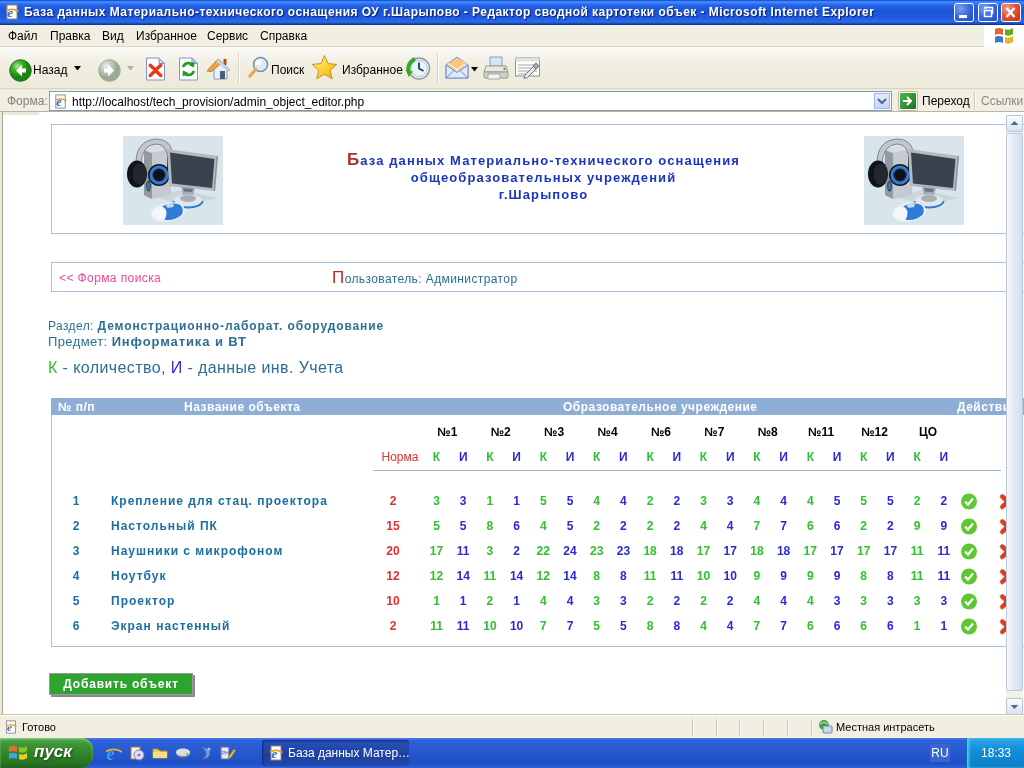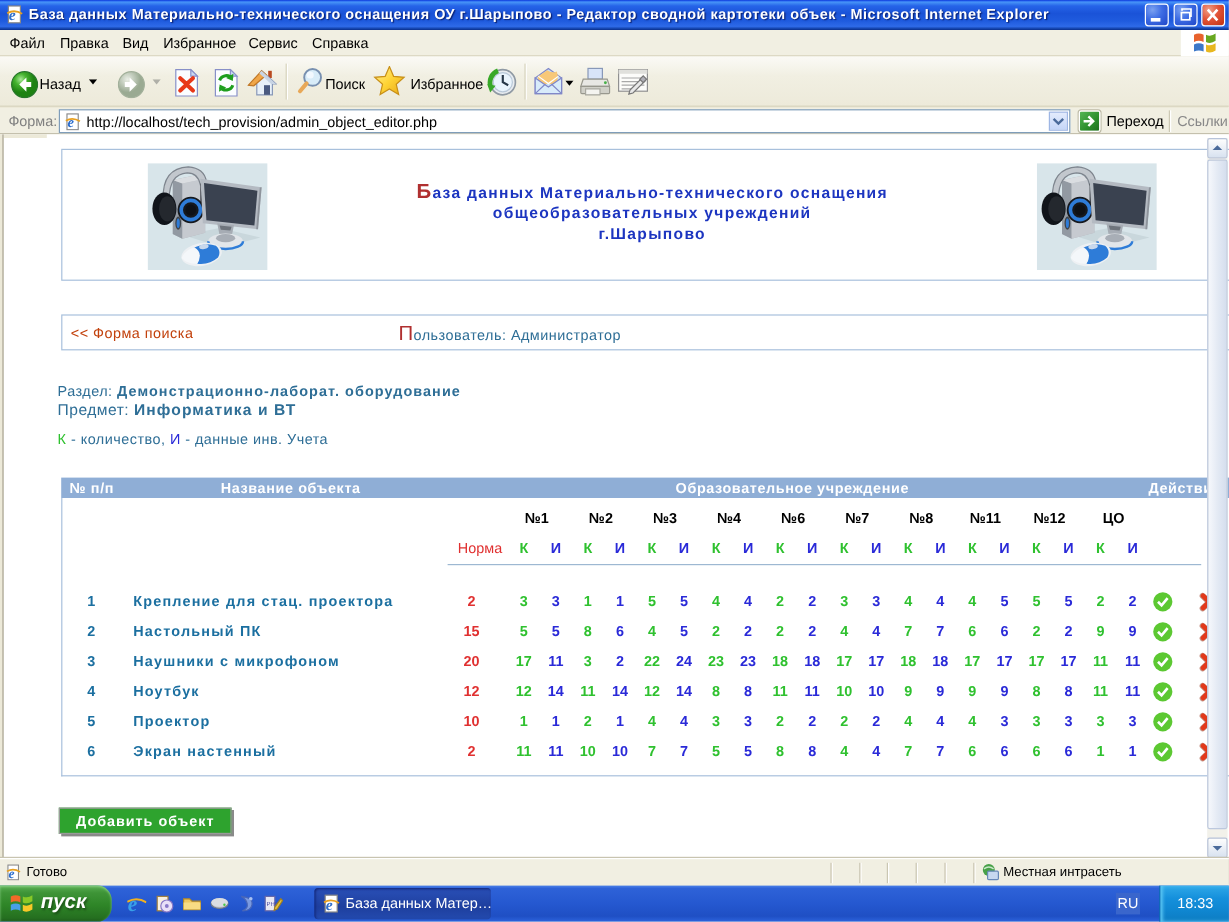--- a/index.html
+++ b/index.html
@@ -43,25 +43,25 @@
 
 .bluebox { position:absolute; border:1px solid #A8C0DC; background:#fff; }
 #hdrbox { left:12px; top:12px; width:983px; height:110px; }
 #userbox { left:12px; top:150px; width:983px; height:30px; }
 .pcimg { position:absolute; top:11px; width:100px; height:89px; }
 .pcimg.l { left:71px; }
 .pcimg.r { left:812px; }
 #hdrtitle { position:absolute; left:0; top:26px; width:983px; text-align:center; font-size:13px; font-weight:bold; color:#1C35C0; line-height:17px; letter-spacing:1.1px;}
 #hdrtitle .cap { color:#B03030; font-size:17px; }
 .cap2 { color:#B03030; font-size:17px; font-weight:normal;}
-#formsearch { position:absolute; left:7px; top:8px; font-size:12px; color:#c2410c; letter-spacing:0.4px; }
+#formsearch { position:absolute; left:7px; top:8px; font-size:12px; color:#ec4899; letter-spacing:0.4px; }
 #usertext { position:absolute; left:280px; top:5px; font-size:12px; color:#2E6E96; letter-spacing:0.4px; }
 #sectline1 { position:absolute; left:9px; top:207px; font-size:12px; color:#2E6E96; letter-spacing:0.4px; }
 #sectline2 { position:absolute; left:9px; top:222px; font-size:13px; color:#2E6E96; letter-spacing:0.4px; }
-#legend { position:absolute; left:9px; top:247px; font-size:12px; color:#2E6E96; letter-spacing:0.4px;text-align:right; }
+#legend { position:absolute; left:9px; top:247px; font-size:16px; color:#2E6E96; letter-spacing:0.4px;text-align:right; }
 #sectline1 b, #sectline2 b { letter-spacing:0.9px; }
 .g { color:#2FC12F; }
 .b { color:#2A2AD8; }
 .r { color:#E03030; }
 
 #thead { position:absolute; left:12px; top:286px; width:983px; height:17px; background:#8FAED6; color:#fff; font-size:12px; font-weight:bold; letter-spacing:0.5px; }
 #thead span { position:absolute; top:2px; }
 #tbody { position:absolute; left:12px; top:303px; width:983px; height:232px; background:#fff; border:1px solid #A8C0DC; border-top:none; font-size:12px; font-weight:bold; }
 .cell { position:absolute; transform:translateX(-50%); white-space:nowrap; }
 #hrline { position:absolute; left:321px; top:55px; width:628px; height:1px; background:#9DB8D2; }

